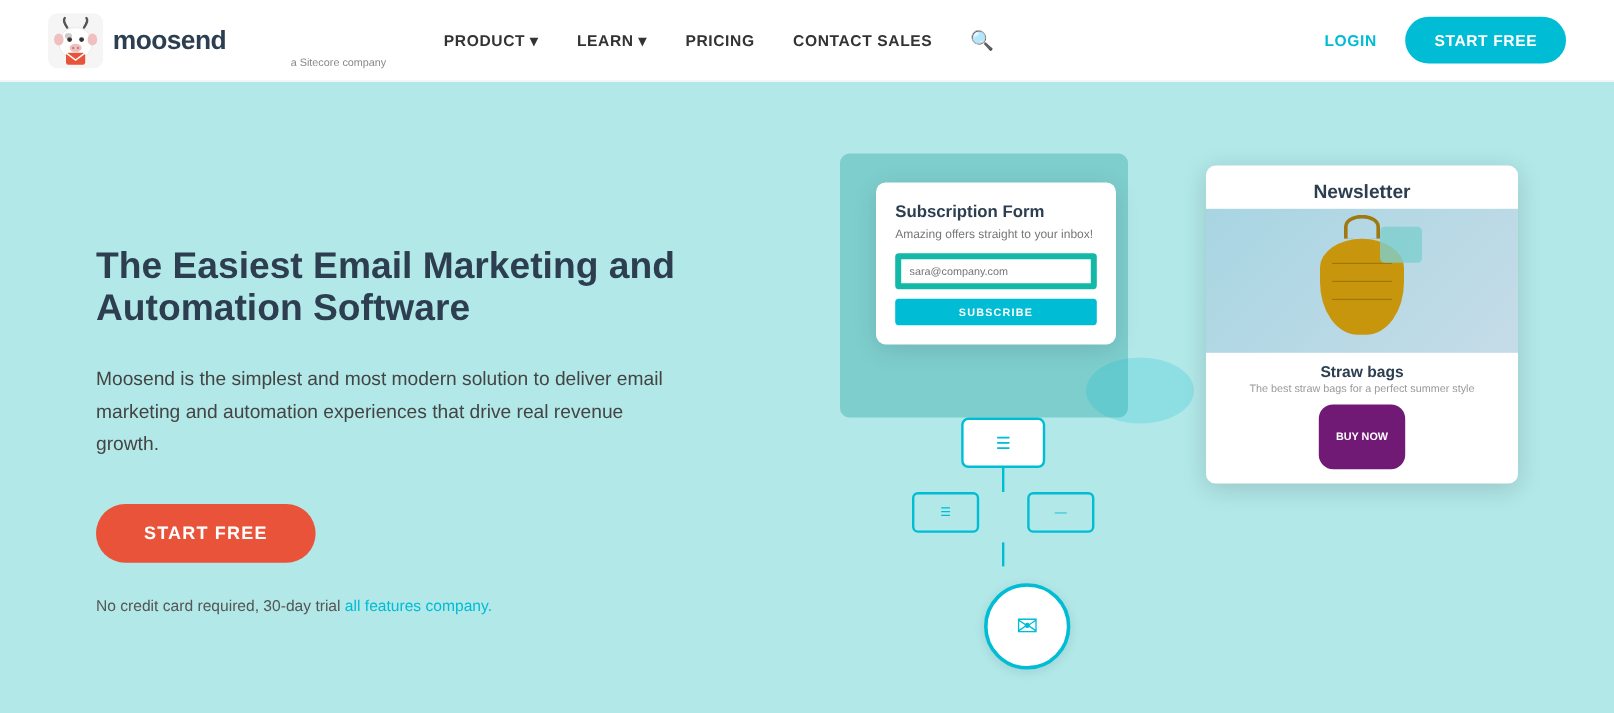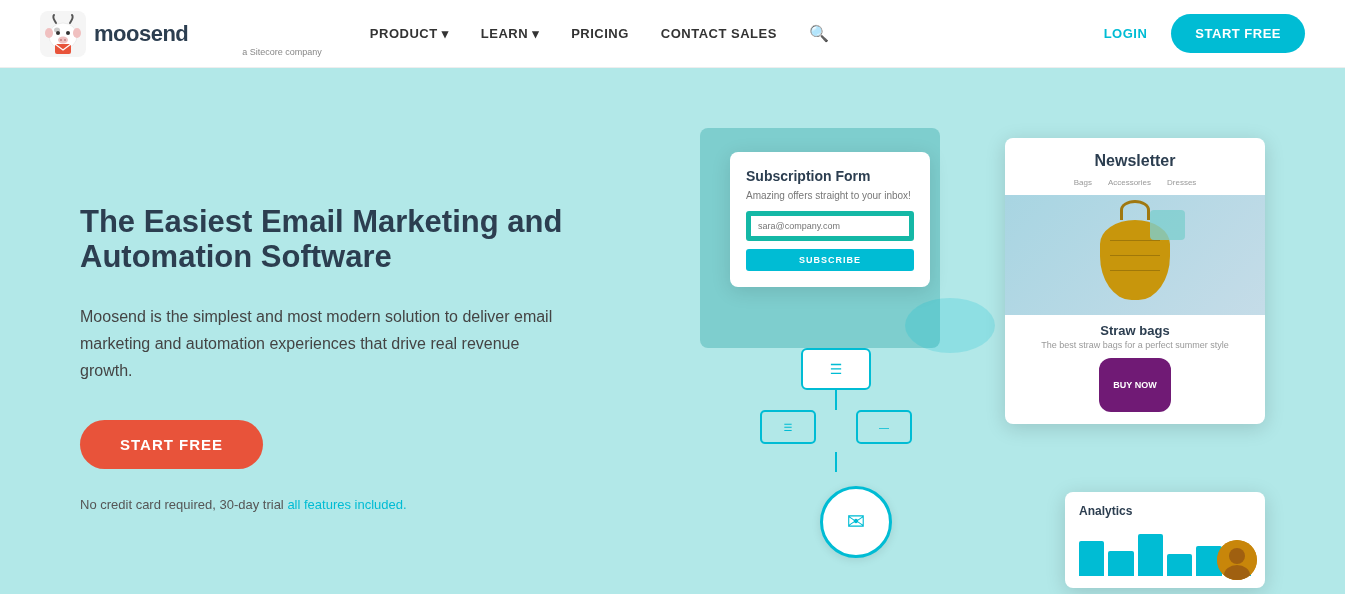--- a/index.html
+++ b/index.html
@@ -454,21 +454,21 @@
     <button class="start-free-nav">START FREE</button>
   </div>
 </nav>
 
 <section class="hero">
   <div class="hero-left">
     <h1 class="hero-title">The Easiest Email Marketing and Automation Software</h1>
     <p class="hero-desc">Moosend is the simplest and most modern solution to deliver email marketing and automation experiences that drive real revenue growth.</p>
     <button class="start-free-btn">START FREE</button>
     <p class="no-credit">
-      No credit card required, 30-day trial <span>all features included.</span>
+      No credit card required, 30-day trial <span>all features company.</span>
     </p>
   </div>
 
   <div class="hero-right">
 
     <div class="sub-form-bg"></div>
 
     <div class="sub-form-card">
       <div class="sub-form-title">Subscription Form</div>
       <div class="sub-form-desc">Amazing offers straight to your inbox!</div>
@@ -498,58 +498,33 @@
     </div>
 
     <div class="email-node">
       <span class="email-node-icon">✉</span>
     </div>
 
     <div class="teal-circle"></div>
 
     <div class="newsletter-card">
       <div class="newsletter-title-bar">Newsletter</div>
-      <div class="newsletter-tabs">
-        <span>Bags</span>
-        <span>Accessories</span>
-        <span>Dresses</span>
-      </div>
       <div class="newsletter-img-placeholder">
 
         <div style="position:relative; display:flex; align-items:center; justify-content:center; width:100%; height:100%;">
           <div class="bag-shape">
             <div class="bag-handle"></div>
 
             <div style="position:absolute; top:20px; left:10px; right:10px; height:1px; background:rgba(0,0,0,0.2);"></div>
             <div style="position:absolute; top:35px; left:10px; right:10px; height:1px; background:rgba(0,0,0,0.2);"></div>
             <div style="position:absolute; top:50px; left:10px; right:10px; height:1px; background:rgba(0,0,0,0.2);"></div>
           </div>
 
           <div style="position:absolute; top:15px; right:80px; width:35px; height:30px; background:#7ecece; border-radius:4px; opacity:0.8;"></div>
         </div>
       </div>
       <div class="newsletter-product-name">Straw bags</div>
       <div class="newsletter-product-desc">The best straw bags for a perfect summer style</div>
       <button class="buy-now-btn">Buy Now</button>
     </div>
 
-    <div class="analytics-card">
-      <div class="analytics-title">Analytics</div>
-      <div class="analytics-chart">
-
-      <div class="bar" style="height: 35px; background: rgb(0, 188, 212);"></div>
-          <div class="bar" style="height: 25px; background: rgb(0, 188, 212);"></div>
-          <div class="bar" style="height: 42.5px; background: rgb(0, 188, 212);"></div>
-          <div class="bar" style="height: 22.5px; background: rgb(0, 188, 212);"></div>
-          <div class="bar" style="height: 30px; background: rgb(0, 188, 212);"></div>
-          <div class="bar" style="height: 17.5px; background: rgb(0, 188, 212);"></div>
-        </div>
-
-      <div style="position:absolute; bottom:8px; right:8px; width:40px; height:40px; border-radius:50%; background:#c8860a; overflow:hidden; display:flex; align-items:center; justify-content:center;">
-        <svg viewBox="0 0 40 40" width="40" height="40">
-          <circle cx="20" cy="20" r="20" fill="#c8860a"></circle>
-          <circle cx="20" cy="16" r="8" fill="#a06010"></circle>
-          <ellipse cx="20" cy="35" rx="13" ry="10" fill="#a06010"></ellipse>
-        </svg>
-      </div>
-    </div>
   </div>
 </section>
 
 </body></html>

